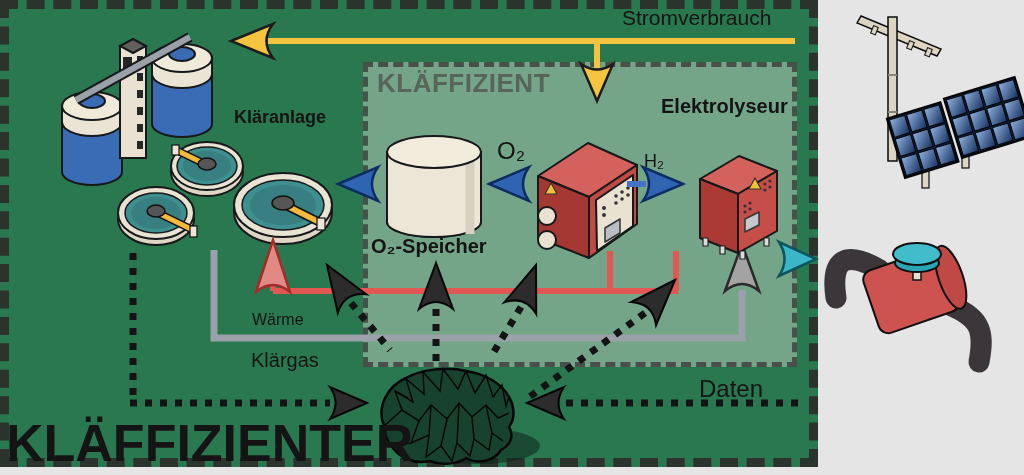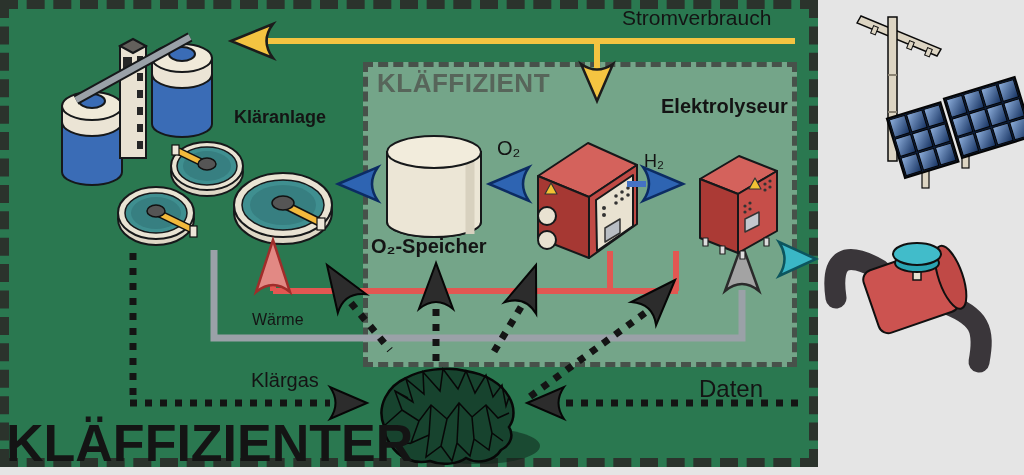--- a/index.html
+++ b/index.html
@@ -11,24 +11,24 @@
              background:rgba(219,228,218,0.42);border:5px dashed #47514a;}
   svg.overlay{position:absolute;left:0;top:0;width:1024px;height:475px;pointer-events:none;}
   .lbl{position:absolute;color:#141414;white-space:nowrap;line-height:1.05;}
   .bold{font-weight:700;}
   #lbl-stromverbrauch{left:622px;top:7px;font-size:21px;}
   #lbl-klaeranlage{left:234px;top:108px;font-size:18px;}
   #lbl-klaeffizient{left:377px;top:70px;font-size:26px;color:#57655a;letter-spacing:.5px;}
   #lbl-o2speicher{left:371px;top:236px;font-size:20px;}
   #lbl-elektrolyseur{left:527px;top:111px;font-size:20px;}
   #lbl-methanisierer{left:661px;top:96px;font-size:20px;}
-  #lbl-o2{left:497px;top:138px;font-size:20px;}
+  #lbl-o2{left:497px;top:138px;font-size:24px;}
   #lbl-h2{left:644px;top:152px;font-size:18px;}
   #lbl-waerme{left:252px;top:312px;font-size:16px;}
-  #lbl-klaergas{left:251px;top:370px;font-size:20px;text-align:right;}
+  #lbl-klaergas{left:251px;top:350px;font-size:20px;text-align:right;}
   #lbl-daten{left:699px;top:376px;font-size:24px;}
   #lbl-title{left:6px;top:416px;font-size:52px;font-weight:700;}
 </style>
 </head>
 <body>
 
 <div id="canvas">
 
   <div class="green-area"></div>
   <div class="inner-box"></div>

